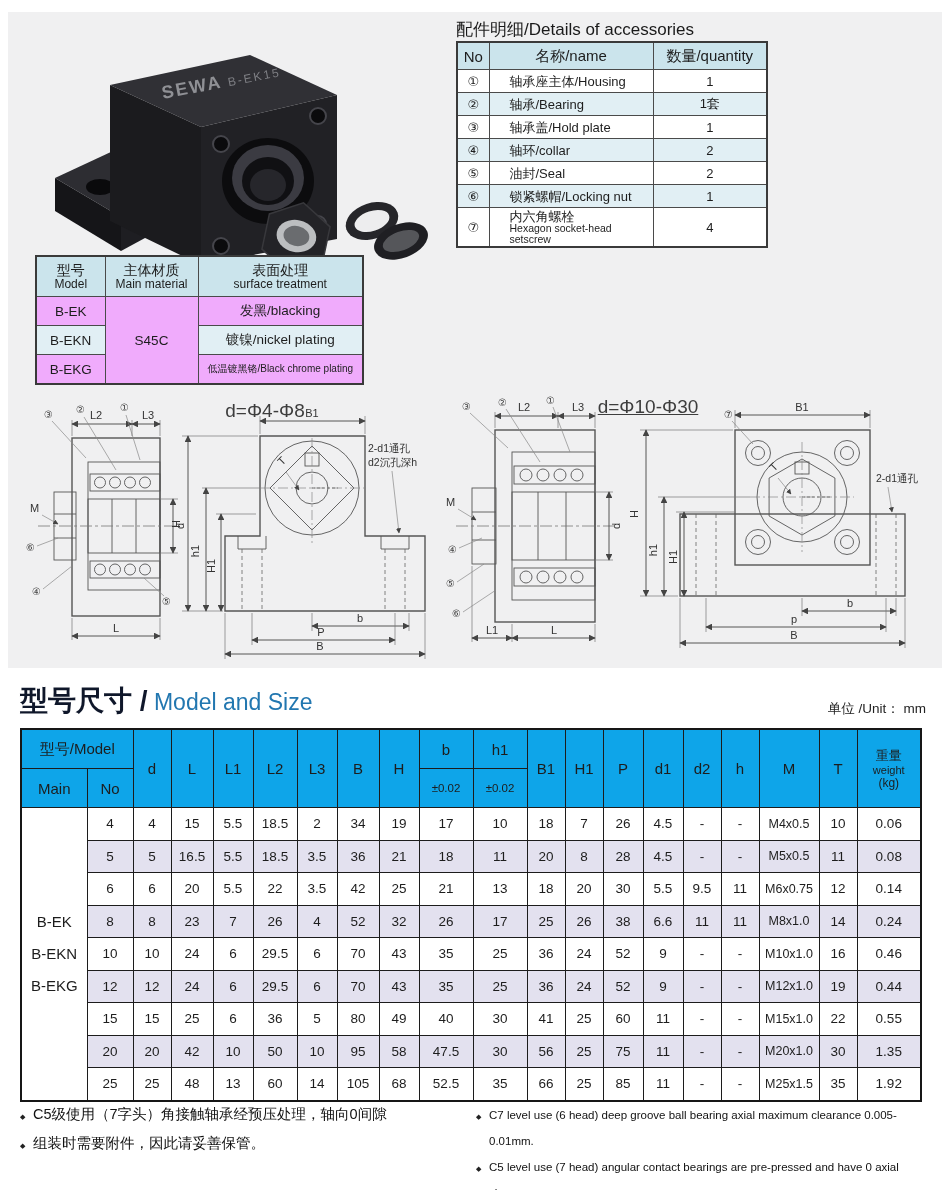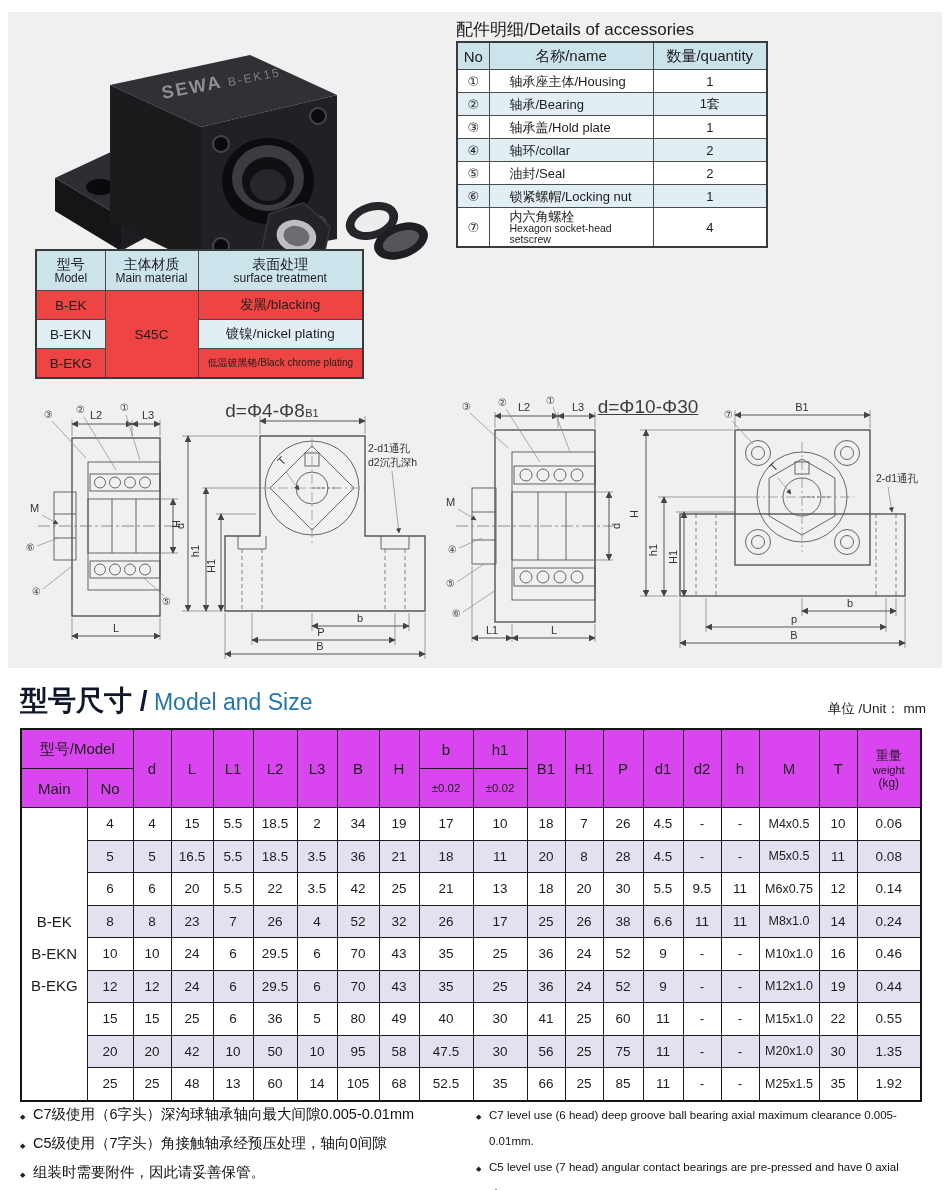--- a/index.html
+++ b/index.html
@@ -19,21 +19,21 @@
   table.acc th,table.acc td{border:1px solid #4a4a4a;text-align:center;vertical-align:middle;padding:1px 0;}
   table.acc{border:2px solid #3a3a3a;}
   table.acc th{background:#cbe4ec;font-weight:400;font-size:15px;height:24px;}
   table.acc td{font-size:13px;height:20px;}
   table.acc tr.blue td{background:#e1eff4;}
   table.acc td.acc-name{text-align:left;padding-left:20px;}
   table.acc .sub{font-size:10.5px;line-height:11px;margin-top:-1px;}
   table.acc .nm{line-height:15px;}
 
   
-  table.mat{position:absolute;left:27px;top:237px;width:327px;border-collapse:collapse;table-layout:fixed;background:#ef4444;}
+  table.mat{position:absolute;left:27px;top:243px;width:327px;border-collapse:collapse;table-layout:fixed;background:#f0abfc;}
   table.mat{border:2px solid #3a3a3a;}
   table.mat th,table.mat td{border:1px solid #4a4a4a;text-align:center;vertical-align:middle;}
   table.mat th{background:#cbe4ec;font-weight:400;height:37px;}
   table.mat th .zh{font-size:14px;line-height:16px;}
   table.mat th .en{font-size:12px;line-height:13px;}
   table.mat td{font-size:13.5px;height:26px;}
   table.mat tr.blue td{background:#e1eff4;}
   table.mat td.small{font-size:10px;}
 
   
@@ -53,21 +53,21 @@
 
   
   .size-title{position:absolute;left:20px;top:682px;}
   .size-title .zh{font-size:28px;font-weight:700;color:#0f172a;}
   .size-title .en{font-size:23px;color:#2277b0;}
   .unit-label{position:absolute;right:24px;top:700px;font-size:13.5px;color:#222;text-align:right;}
 
   table.size{position:absolute;left:20px;top:728px;border-collapse:collapse;table-layout:fixed;width:900px;background:#fff;}
   table.size{border:2.5px solid #161616;}
   table.size th,table.size td{border:1.5px solid #1c1c1c;text-align:center;vertical-align:middle;padding:0;}
-  table.size thead th{background:#d946ef;font-weight:400;font-size:15px;}
+  table.size thead th{background:#0ea5e9;font-weight:400;font-size:15px;}
   table.size thead tr.r1 th{height:38px;}
   table.size thead tr.r2 th{height:38px;}
   table.size thead th.tol{font-size:11.5px;}
   table.size thead .w1{font-size:13px;line-height:15px;}
   table.size thead .w2{font-size:11px;line-height:14px;text-align:center;}
   table.size thead .w3{font-size:12px;line-height:13px;}
   table.size tbody td{font-size:13.5px;height:31.5px;background:#fff;}
   table.size tbody tr.alt td{background:#e3e1ef;}
   table.size tbody td.type-cell{background:#fff !important;font-size:15px;}
   table.size tbody td.type-cell div{line-height:32px;}
@@ -740,20 +740,19 @@
         <td>-</td>
         <td>-</td>
         <td class="mcol">M25x1.5</td>
         <td>35</td>
         <td>1.92</td>
       </tr>
     </tbody>
 </table>
 
 <ul class="notes" id="notes-zh">
-    <li>C7级使用（6字头）深沟球轴承轴向最大间隙0.005-0.01mm</li>
     <li>C5级使用（7字头）角接触轴承经预压处理，轴向0间隙</li>
     <li>组装时需要附件，因此请妥善保管。</li>
   </ul>
 <ul class="notes" id="notes-en">
     <li>C7 level use (6 head) deep groove ball bearing axial maximum clearance 0.005-0.01mm.</li>
     <li>C5 level use (7 head) angular contact bearings are pre-pressed and have 0 axial clearance.</li>
   </ul>
 
 </body></html>

